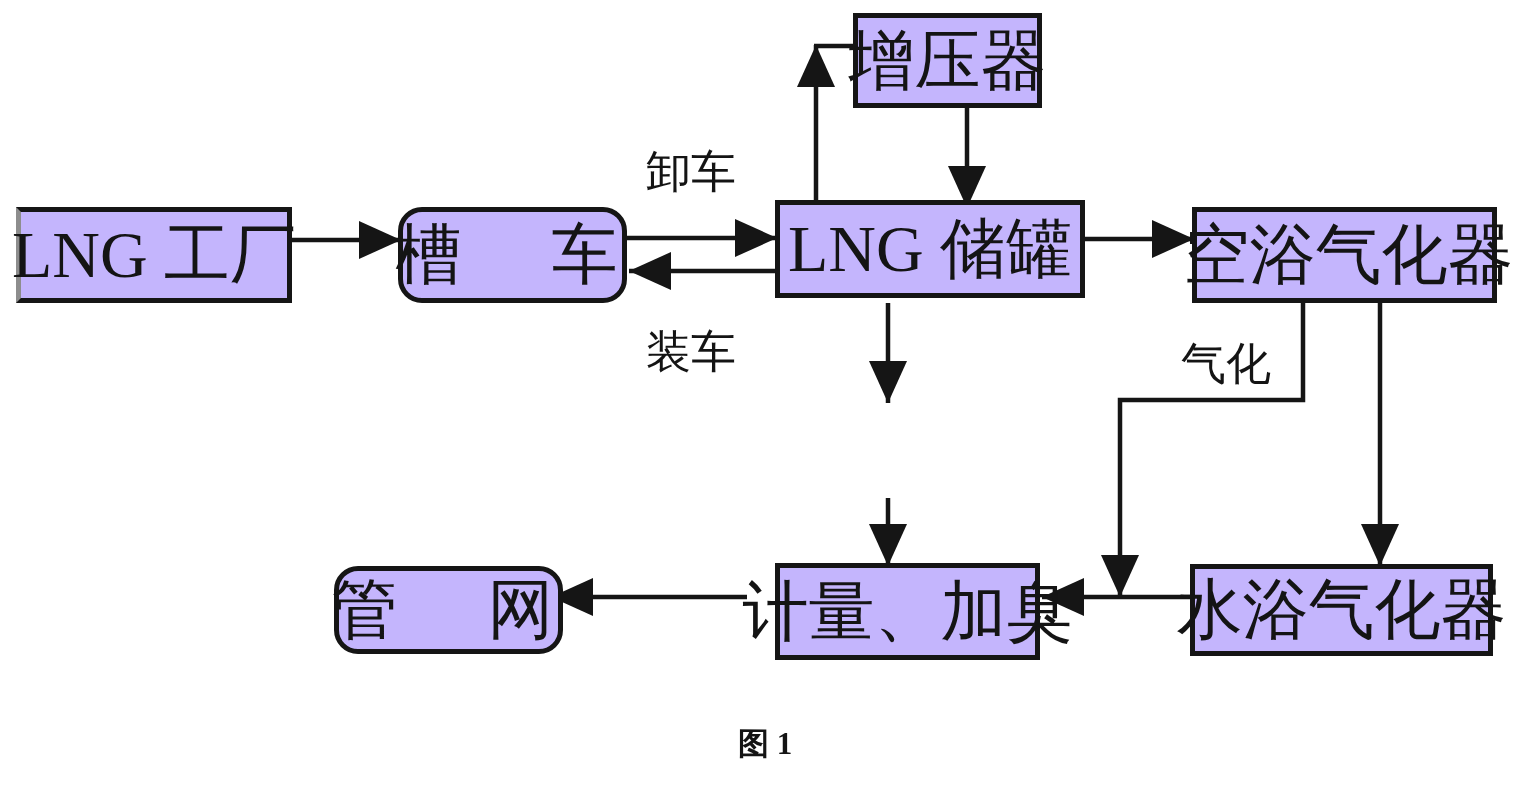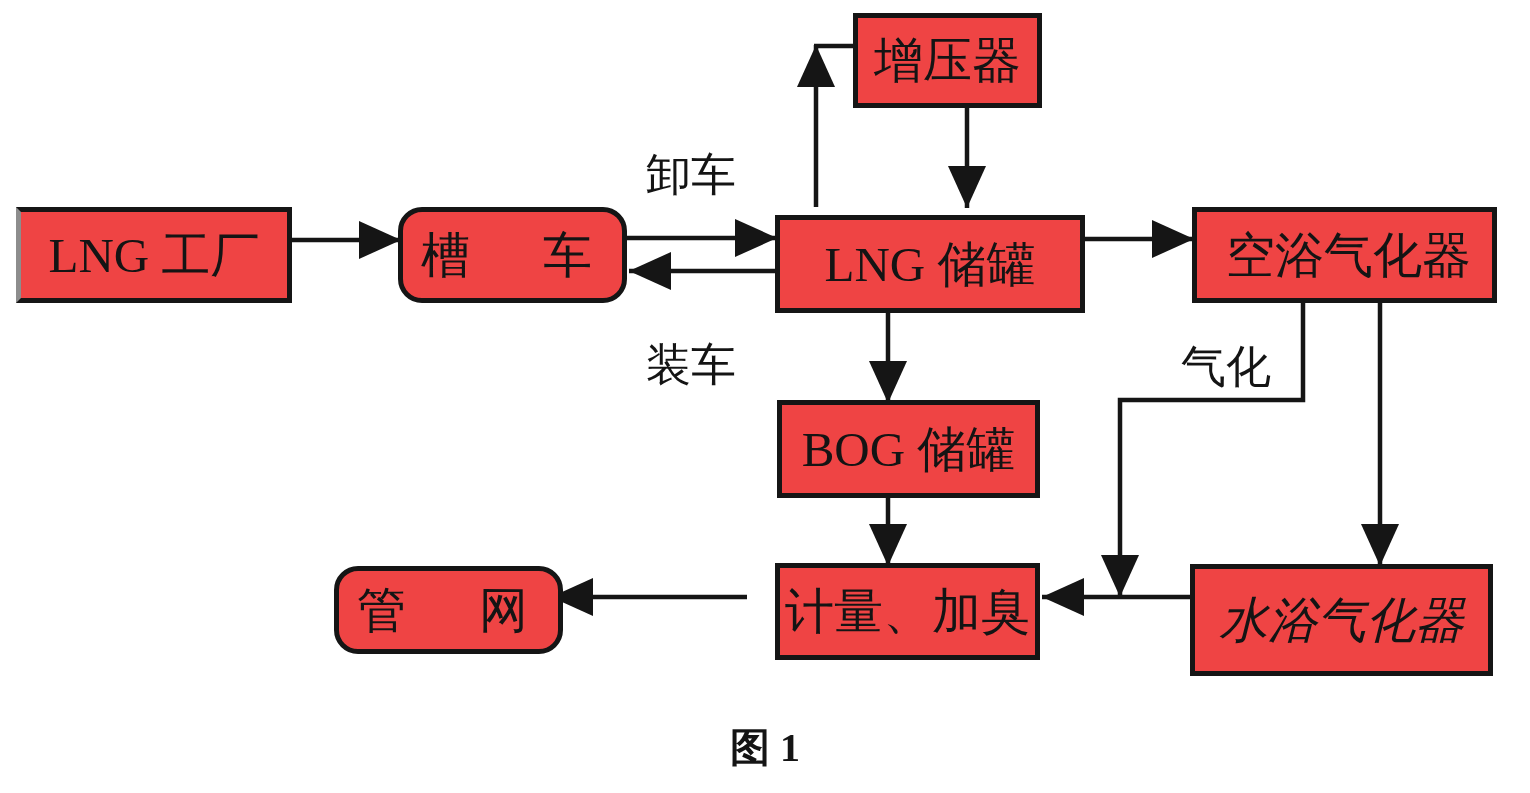--- a/index.html
+++ b/index.html
@@ -2,41 +2,41 @@
 <html><head>
 <meta charset="utf-8">
 <style>
   html,body{margin:0;padding:0;background:#ffffff;}
   .page{
     position:relative;width:1530px;height:793px;background:#ffffff;
     font-family:"Liberation Serif","DejaVu Serif",serif;color:#141414;overflow:hidden;
   }
   .wires{position:absolute;left:0;top:0;}
   .node{
-    position:absolute;box-sizing:border-box;border:5px solid #151515;background:#ef4444;
+    position:absolute;box-sizing:border-box;border:5px solid #151515;background:#c4b5fd;
     display:flex;align-items:center;justify-content:center;
-    font-size:49px;line-height:1;white-space:pre;
+    font-size:66px;line-height:1;white-space:pre;
   }
   .spread{letter-spacing:12px;border-radius:24px;}
   #lng-plant{left:16px;top:207px;width:276px;height:96px;border-left-color:#8d8d8d;}
   #tank-truck{left:398px;top:207px;width:229px;height:96px;}
   #booster{left:853px;top:13px;width:189px;height:95px;}
-  #lng-tank{left:775px;top:215px;width:310px;height:98px;}
+  #lng-tank{left:775px;top:200px;width:310px;height:98px;}
   #air-vaporizer{left:1192px;top:207px;width:305px;height:96px;padding-left:8px;}
   #bog-tank{left:777px;top:400px;width:263px;height:98px;}
   #metering{left:775px;top:563px;width:265px;height:97px;}
-  #water-vaporizer{left:1190px;top:564px;width:303px;height:112px;font-style:italic;}
+  #water-vaporizer{left:1190px;top:564px;width:303px;height:92px;}
   #pipe-network{left:322px;top:566px;width:229px;height:88px;margin-left:12px;}
-  .lbl{position:absolute;font-size:45px;line-height:1;white-space:pre;}
+  .lbl{position:absolute;font-size:45px;line-height:1;white-space:pre;font-family:Liberation Mono, monospace;}
   #label-unload{left:646px;top:153px;}
-  #label-load{left:646px;top:343px;}
+  #label-load{left:646px;top:333px;}
   #label-vaporize{left:1181px;top:345px;}
   .caption{
     position:absolute;left:0;top:728px;width:1530px;text-align:center;
-    font-size:40px;font-weight:700;line-height:1;white-space:pre;
+    font-size:31px;font-weight:700;line-height:1;white-space:pre;
   }
 </style>
 </head>
 <body>
 
 <div class="page">
 
   <svg class="wires" width="1530" height="793" viewBox="0 0 1530 793">
     <defs>
       <marker id="ah" markerUnits="userSpaceOnUse" markerWidth="46" markerHeight="42" refX="42" refY="19" orient="auto">
@@ -58,21 +58,20 @@
       <line x1="1192" y1="597" x2="1042" y2="597" marker-end="url(#ah)"></line>
       <line x1="747" y1="597" x2="551" y2="597" marker-end="url(#ah)"></line>
     </g>
   </svg>
 
   <div class="node" id="lng-plant">LNG 工厂</div>
   <div class="node spread" id="tank-truck">槽　车</div>
   <div class="node" id="booster">增压器</div>
   <div class="node" id="lng-tank">LNG 储罐</div>
   <div class="node" id="air-vaporizer">空浴气化器</div>
-  <div class="node" id="bog-tank">BOG 储罐</div>
   <div class="node" id="metering">计量、加臭</div>
   <div class="node" id="water-vaporizer">水浴气化器</div>
   <div class="node spread" id="pipe-network">管　网</div>
 
   <div class="lbl" id="label-unload">卸车</div>
   <div class="lbl" id="label-load">装车</div>
   <div class="lbl" id="label-vaporize">气化</div>
 
   <div class="caption">图 1</div>
 </div>

